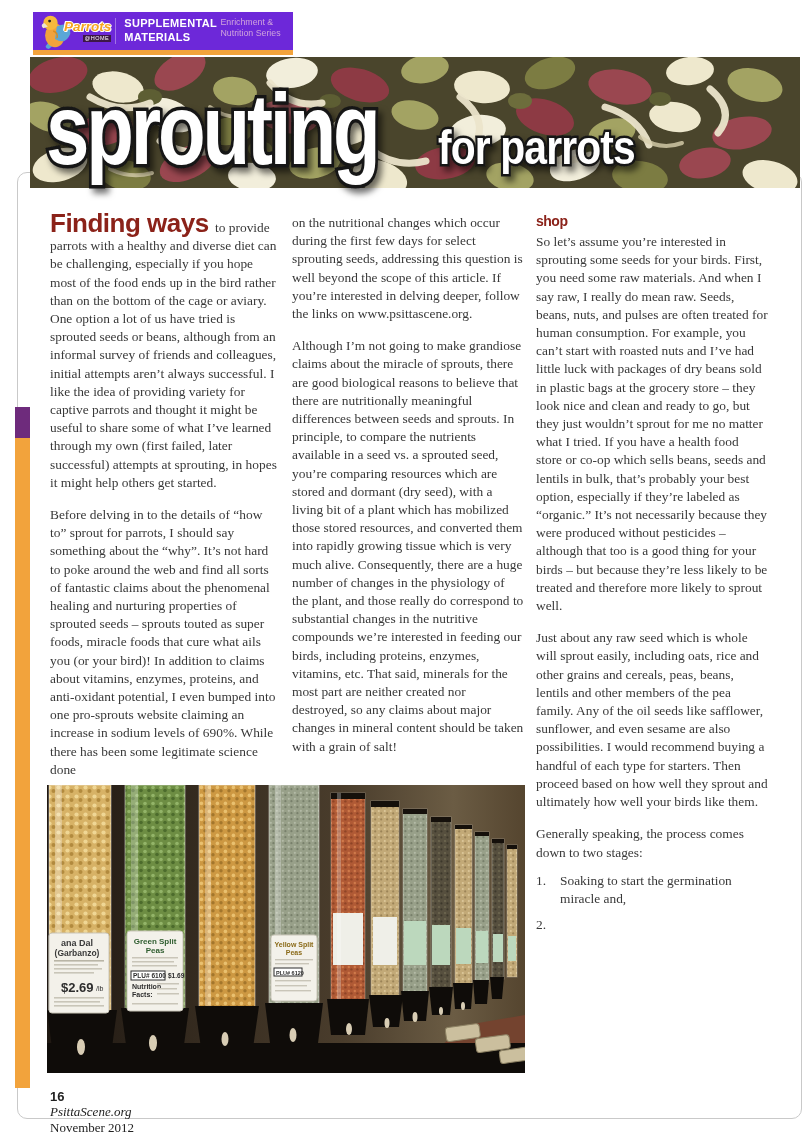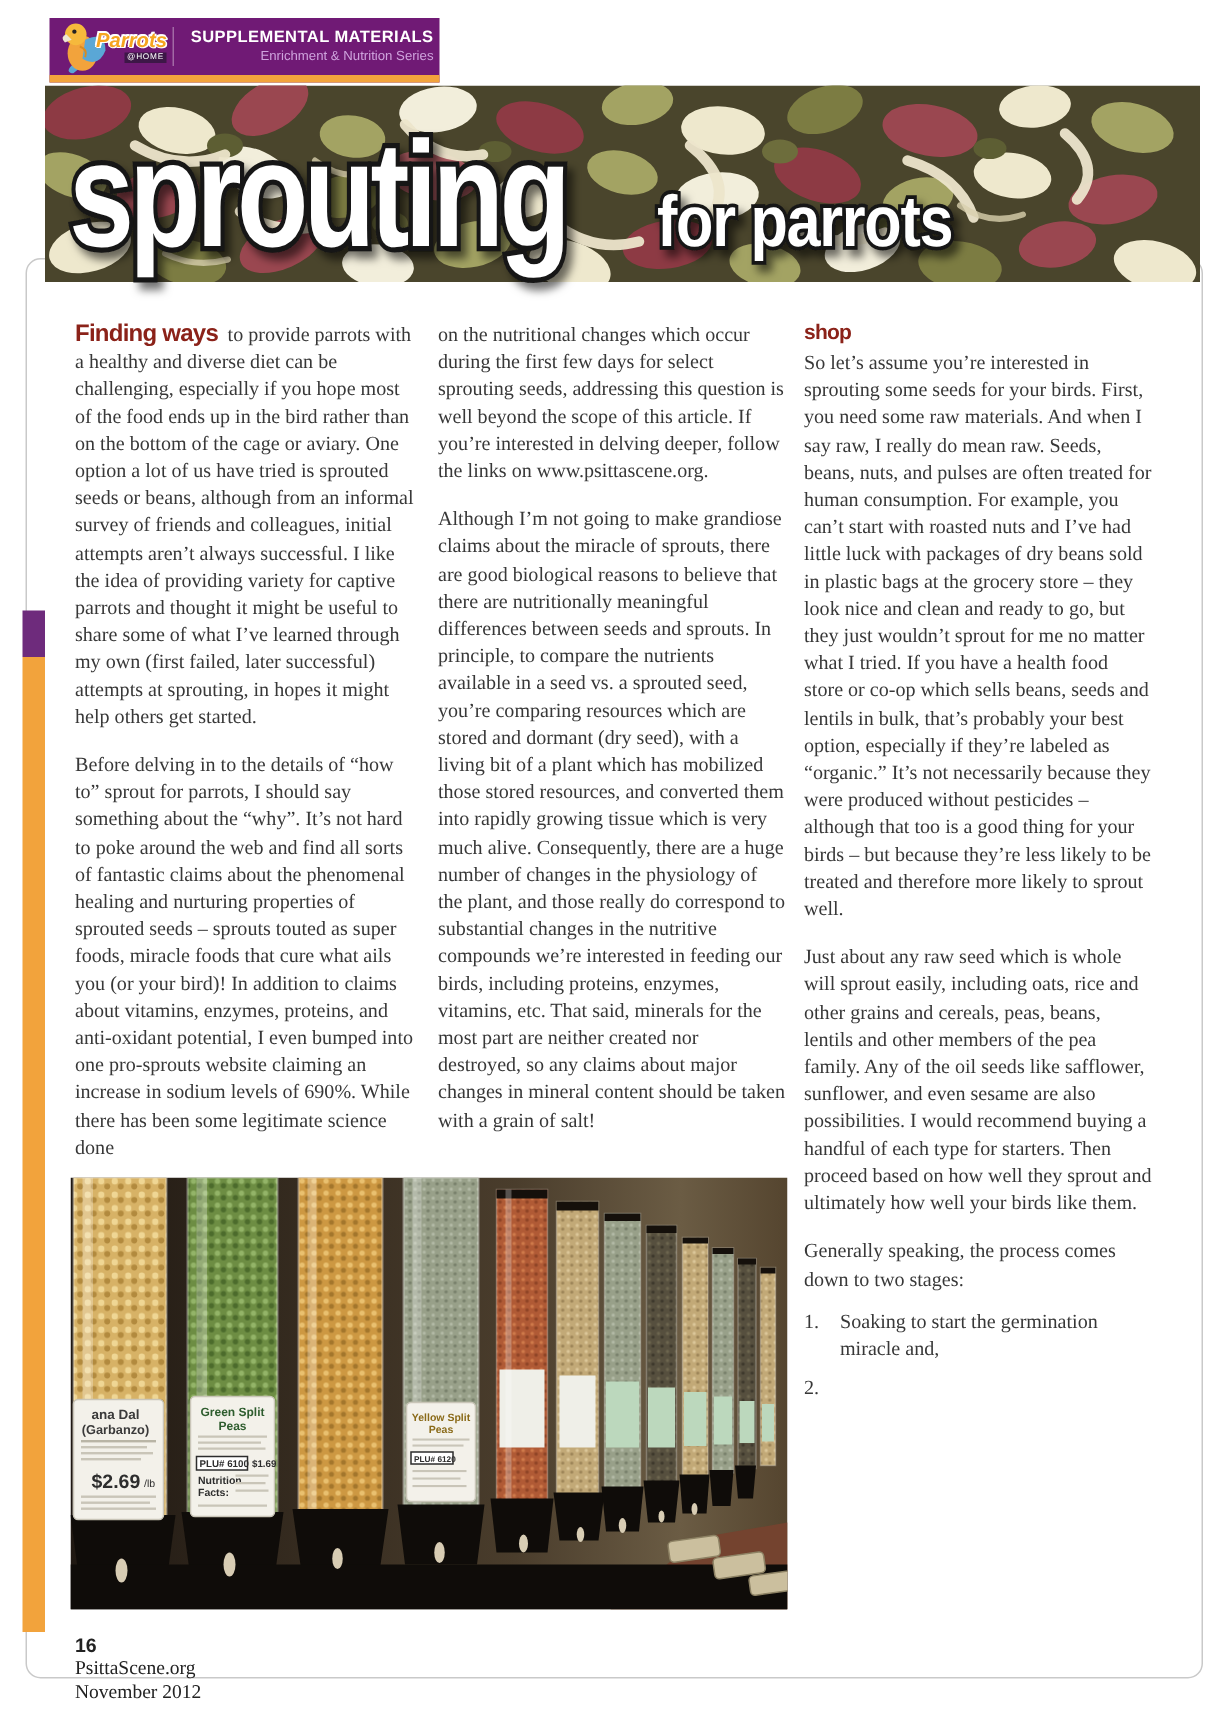--- a/index.html
+++ b/index.html
@@ -8,65 +8,65 @@
 
   
   .card{position:absolute;left:17px;top:172px;width:785px;height:947px;
         border:1.5px solid #c9c9c9;border-radius:10px;background:#fff;box-sizing:border-box;}
 
   
   .stripe-purple{position:absolute;left:15px;top:407px;width:15px;height:31px;background:#6e2b7c;z-index:6;}
   .stripe-orange{position:absolute;left:15px;top:438px;width:15px;height:650px;background:#f2a33c;z-index:6;}
 
   
-  .banner{position:absolute;left:33px;top:12px;width:252px;height:38px;background:#701a75;
+  .banner{position:absolute;left:33px;top:12px;width:252px;height:38px;background:#6d28d9;
           border-bottom:5px solid #f2a33c;display:flex;align-items:center;padding:0 4px;box-sizing:content-box;z-index:8;}
   .logo-wrap{display:flex;align-items:center;position:relative;}
   .logo-text{display:flex;flex-direction:column;margin-left:-9px;line-height:1;}
   .logo-word{font-family:"Liberation Sans",sans-serif;font-weight:700;font-style:italic;font-size:13.5px;color:#f6a520;
              text-shadow:-1px 0 #fff,1px 0 #fff,0 -1px #fff,0 1px #fff,1px 1px #fff,-1px -1px #fff;}
   .logo-sub{font-family:"Liberation Sans",sans-serif;font-size:5.5px;color:#fff;background:#3d1747;
             align-self:flex-end;padding:1px 2px;margin-top:1px;letter-spacing:.5px;}
   .banner-divider{width:1px;height:26px;background:rgba(255,255,255,.35);margin:0 8px 0 4px;}
-  .banner-text{display:flex;flex-direction:column;text-align:right;line-height:1.25;flex:1;}
+  .banner-text{display:flex;flex-direction:row;text-align:left;line-height:1.25;flex:1;}
   .banner-title{font-family:"Liberation Sans",sans-serif;font-weight:700;font-size:11px;color:#ffffff;letter-spacing:.3px;}
   .banner-subtitle{font-family:"Liberation Sans",sans-serif;font-size:8.8px;color:#cfa3dd;}
 
   
   .hero-photo{position:absolute;left:30px;top:57px;width:770px;height:131px;z-index:5;}
   .hero-photo svg{display:block;width:100%;height:100%;}
   .hero-title{position:absolute;left:46px;top:76px;z-index:7;overflow:visible;}
 
   
   .col{position:absolute;top:214px;font-size:13.4px;line-height:18.2px;color:#383838;z-index:7;}
   .col p{margin:0 0 14px 0;}
   .col1{left:50px;width:230px;}
   .col2{left:292px;width:232px;}
   .col3{left:536px;width:232px;}
-  .lead-head{font-family:"Liberation Sans",sans-serif;font-weight:700;font-size:16px;color:#8b2219;
+  .lead-head{font-family:"Liberation Sans",sans-serif;font-weight:700;font-size:26px;color:#8b2219;
              letter-spacing:-.5px;padding-right:3px;}
   .shop-head{font-family:"Liberation Sans",sans-serif;font-weight:700;font-size:14px;color:#8b2219;
              letter-spacing:-.5px;margin:0 0 5px 0;line-height:1;}
   .steps{list-style:none;margin:2px 0 0 0;padding:0;}
   .steps li{display:flex;margin:0 0 8px 0;}
   .steps .num{width:24px;flex:0 0 24px;}
   .steps .step-text{flex:1;}
 
   
   .bulk-photo{position:absolute;left:47px;top:785px;width:478px;height:288px;z-index:7;text-align:center;}
   .bulk-photo svg{display:block;width:100%;height:100%;}
 
   
   .caption{position:absolute;left:537px;top:1040px;width:242px;z-index:7;
            font-family:"Liberation Sans",sans-serif;font-size:13.5px;line-height:17px;color:#f6a62b;}
 
   
   .footer{position:absolute;left:50px;top:1089px;z-index:7;font-size:13px;color:#222;display:flex;align-items:baseline;flex-direction:column;}
   .pagenum{font-family:"Liberation Sans",sans-serif;font-weight:700;margin-right:12px;}
-  .brand{margin-right:5px;}
+  .brand{font-style:italic;margin-right:5px;}
 </style>
 </head>
 <body>
 
 <div class="page">
 
   <div class="card"></div>
   <div class="stripe-purple"></div>
   <div class="stripe-orange"></div>
 

